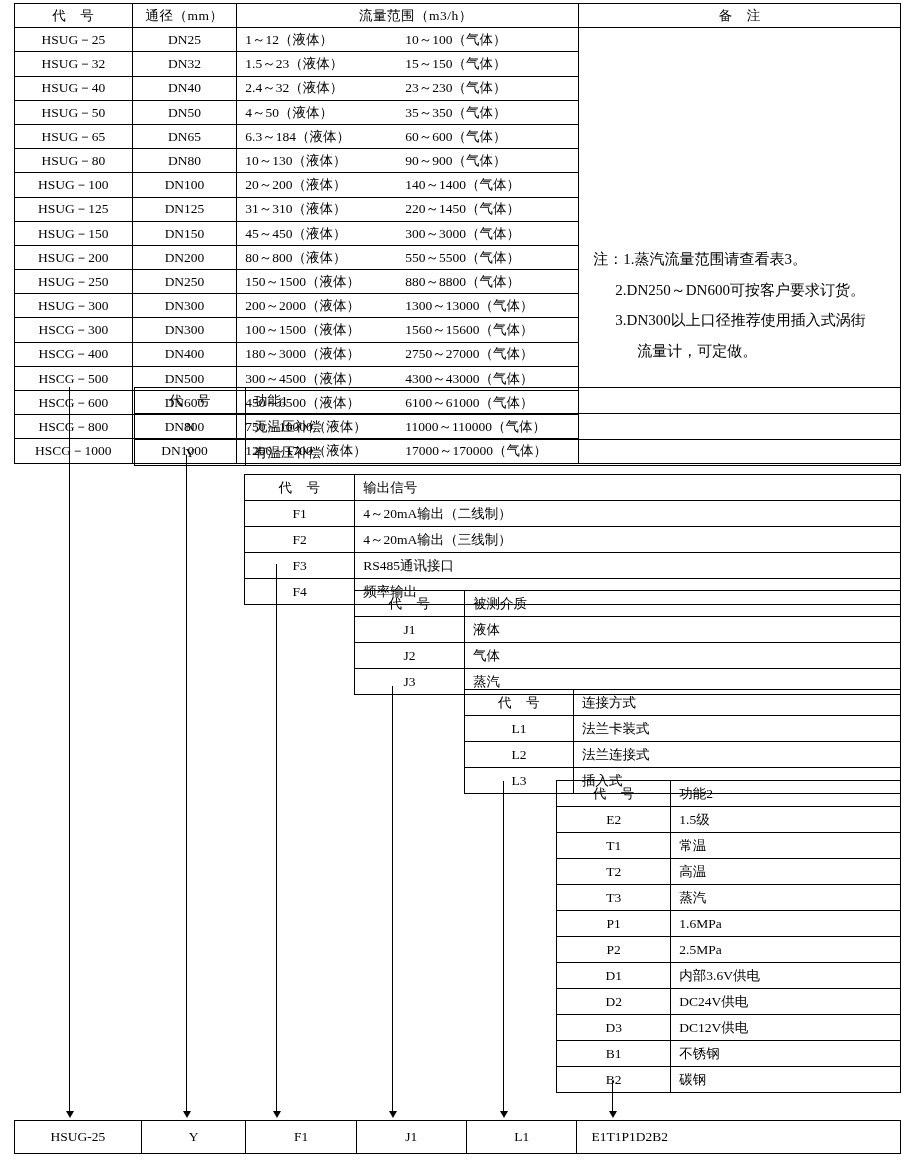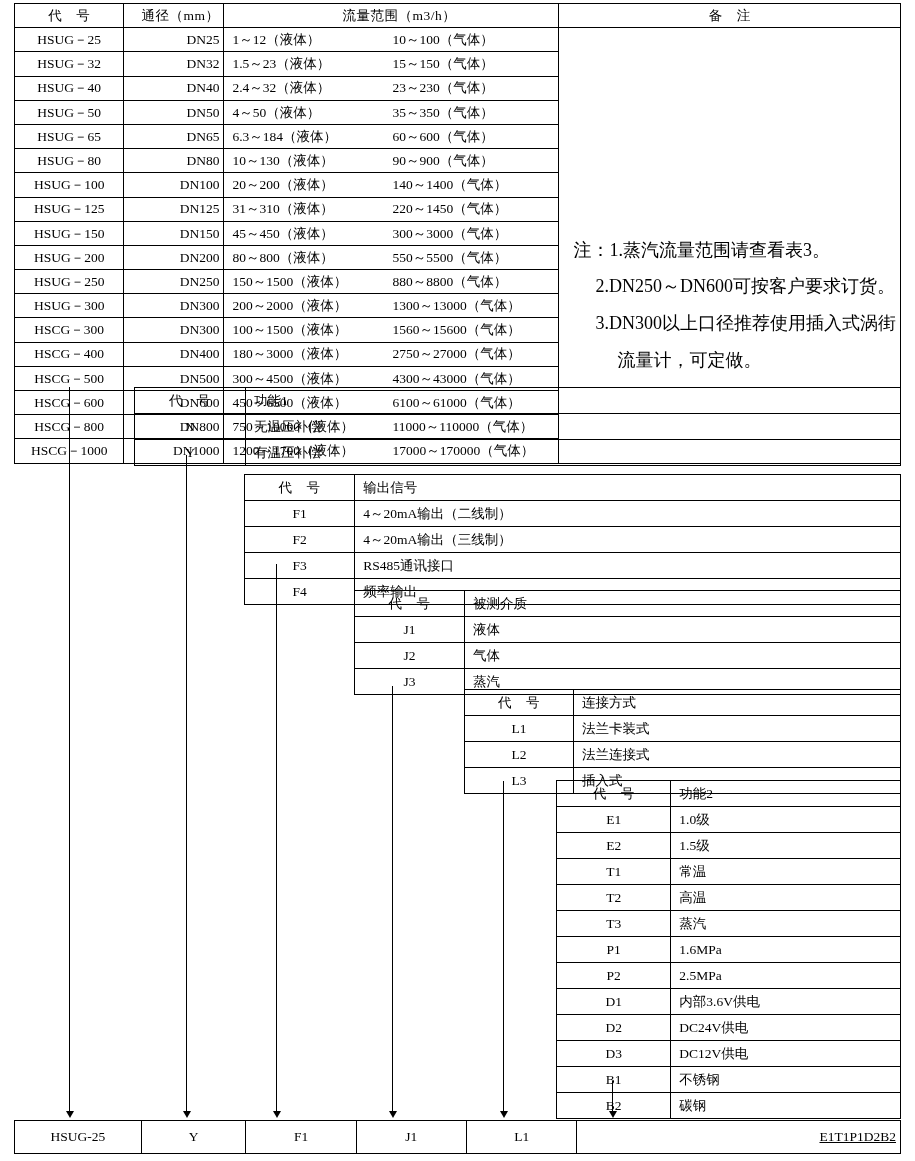--- a/index.html
+++ b/index.html
@@ -39,37 +39,37 @@
   }
 
   
   #t1 {
     left: 14px;
     top: 3px;
     width: 887px;
   }
   #t1 td { height: 19.2px; }
   #t1 .c-code  { width: 124px; text-align: center; }
-  #t1 .c-dn    { width: 104px; text-align: right; }
+  #t1 .c-dn    { width: 104px; text-align: center; }
   #t1 .c-range { width: 330px; }
   #t1 .c-note  { width: 327px; }
   .rng {
     display: flex;
     padding-left: 4px;
   }
   .rng .a { width: 160px; }
   .rng .b { flex: 1; }
   .notecell {
     vertical-align: top;
     padding-top: 0;
   }
   .notes {
     padding-top: 120px;
     padding-left: 10px;
-    font-size: 18px;
+    font-size: 15px;
     line-height: 2.05;
   }
   .notes div { white-space: nowrap; }
   .notes .ind { padding-left: 22px; }
   .notes .ind2 { padding-left: 44px; }
 
   
   .sub { font-size: 13.5px; }
   .sub td { height: 21px; }
 
@@ -98,21 +98,21 @@
     left: 14px;
     top: 1120px;
     width: 887px;
   }
   #t7 td { height: 28px; }
   #t7 .p1 { width: 124px; text-align: center; }
   #t7 .p2 { width: 104px; text-align: center; }
   #t7 .p3 { width: 110px; text-align: center; }
   #t7 .p4 { width: 110px; text-align: center; }
   #t7 .p5 { width: 110px; text-align: center; }
-  #t7 .p6 { width: 327px; text-align: right; padding-left: 14px; text-decoration: underline; }
+  #t7 .p6 { width: 327px; text-align: left; padding-left: 14px; }
 
   
   .vline {
     position: absolute;
     width: 1px;
     background: #000;
   }
   .arrow {
     position: absolute;
     width: 0;
@@ -408,24 +408,20 @@
           <td class="c2">插入式</td>
         </tr>
       </tbody>
   </table>
 
   <table class="tbl sub" id="t6">
     <tbody id="t6-body">
         <tr>
           <td class="c1 hdr">代　号</td>
           <td class="c2">功能2</td>
-        </tr>
-        <tr>
-          <td class="c1">E1</td>
-          <td class="c2">1.0级</td>
         </tr>
         <tr>
           <td class="c1">E2</td>
           <td class="c2">1.5级</td>
         </tr>
         <tr>
           <td class="c1">T1</td>
           <td class="c2">常温</td>
         </tr>
         <tr>

